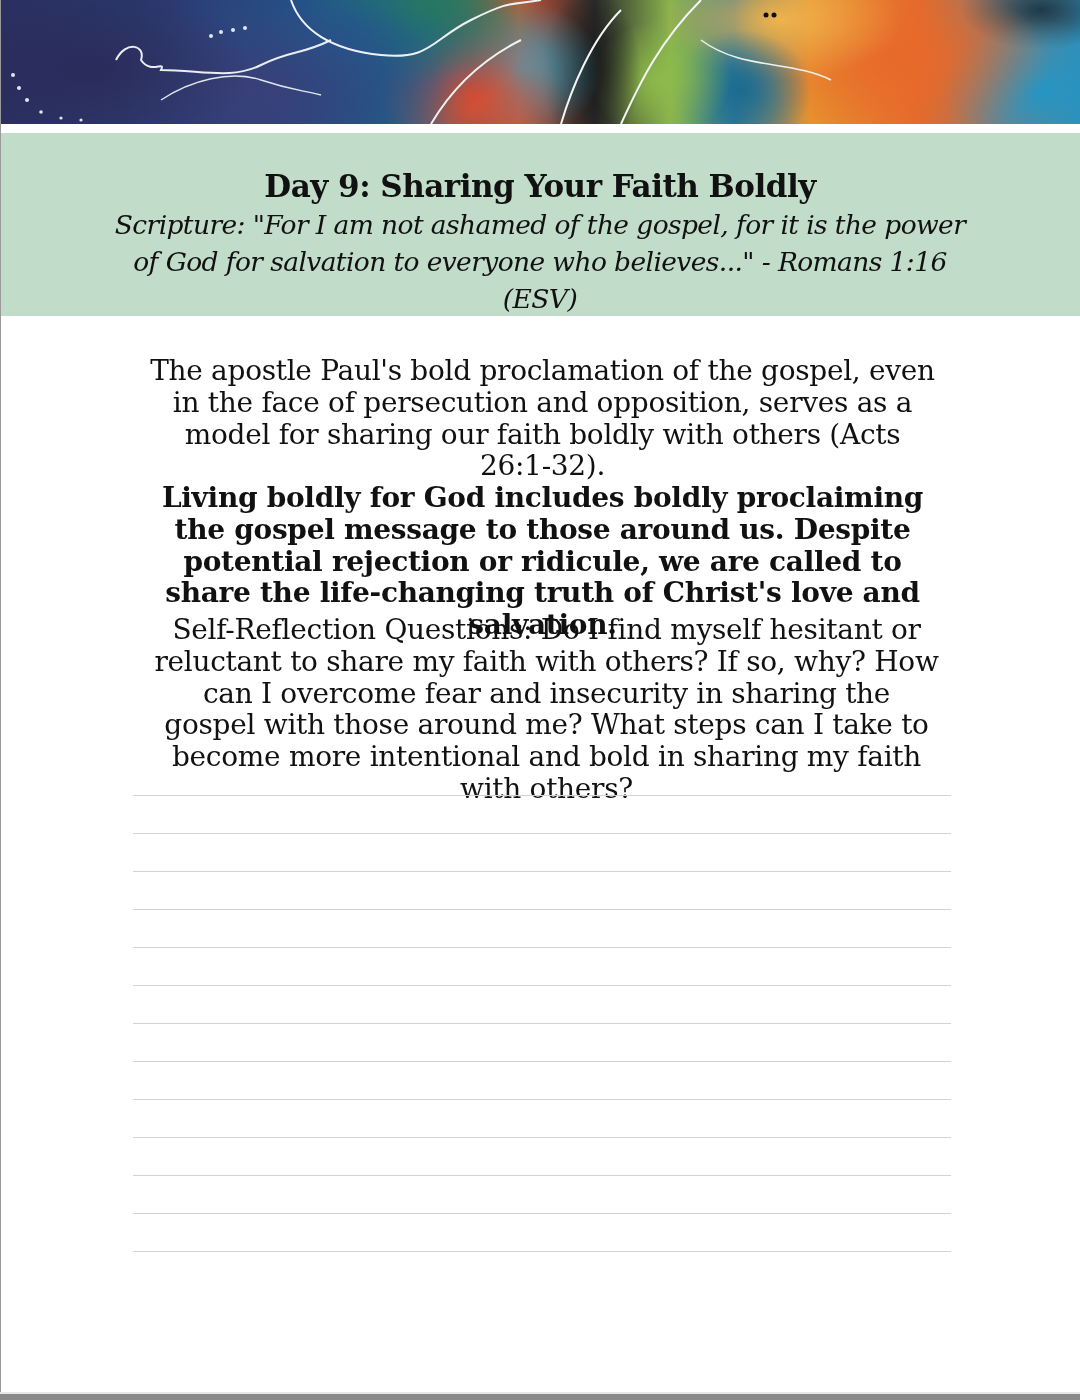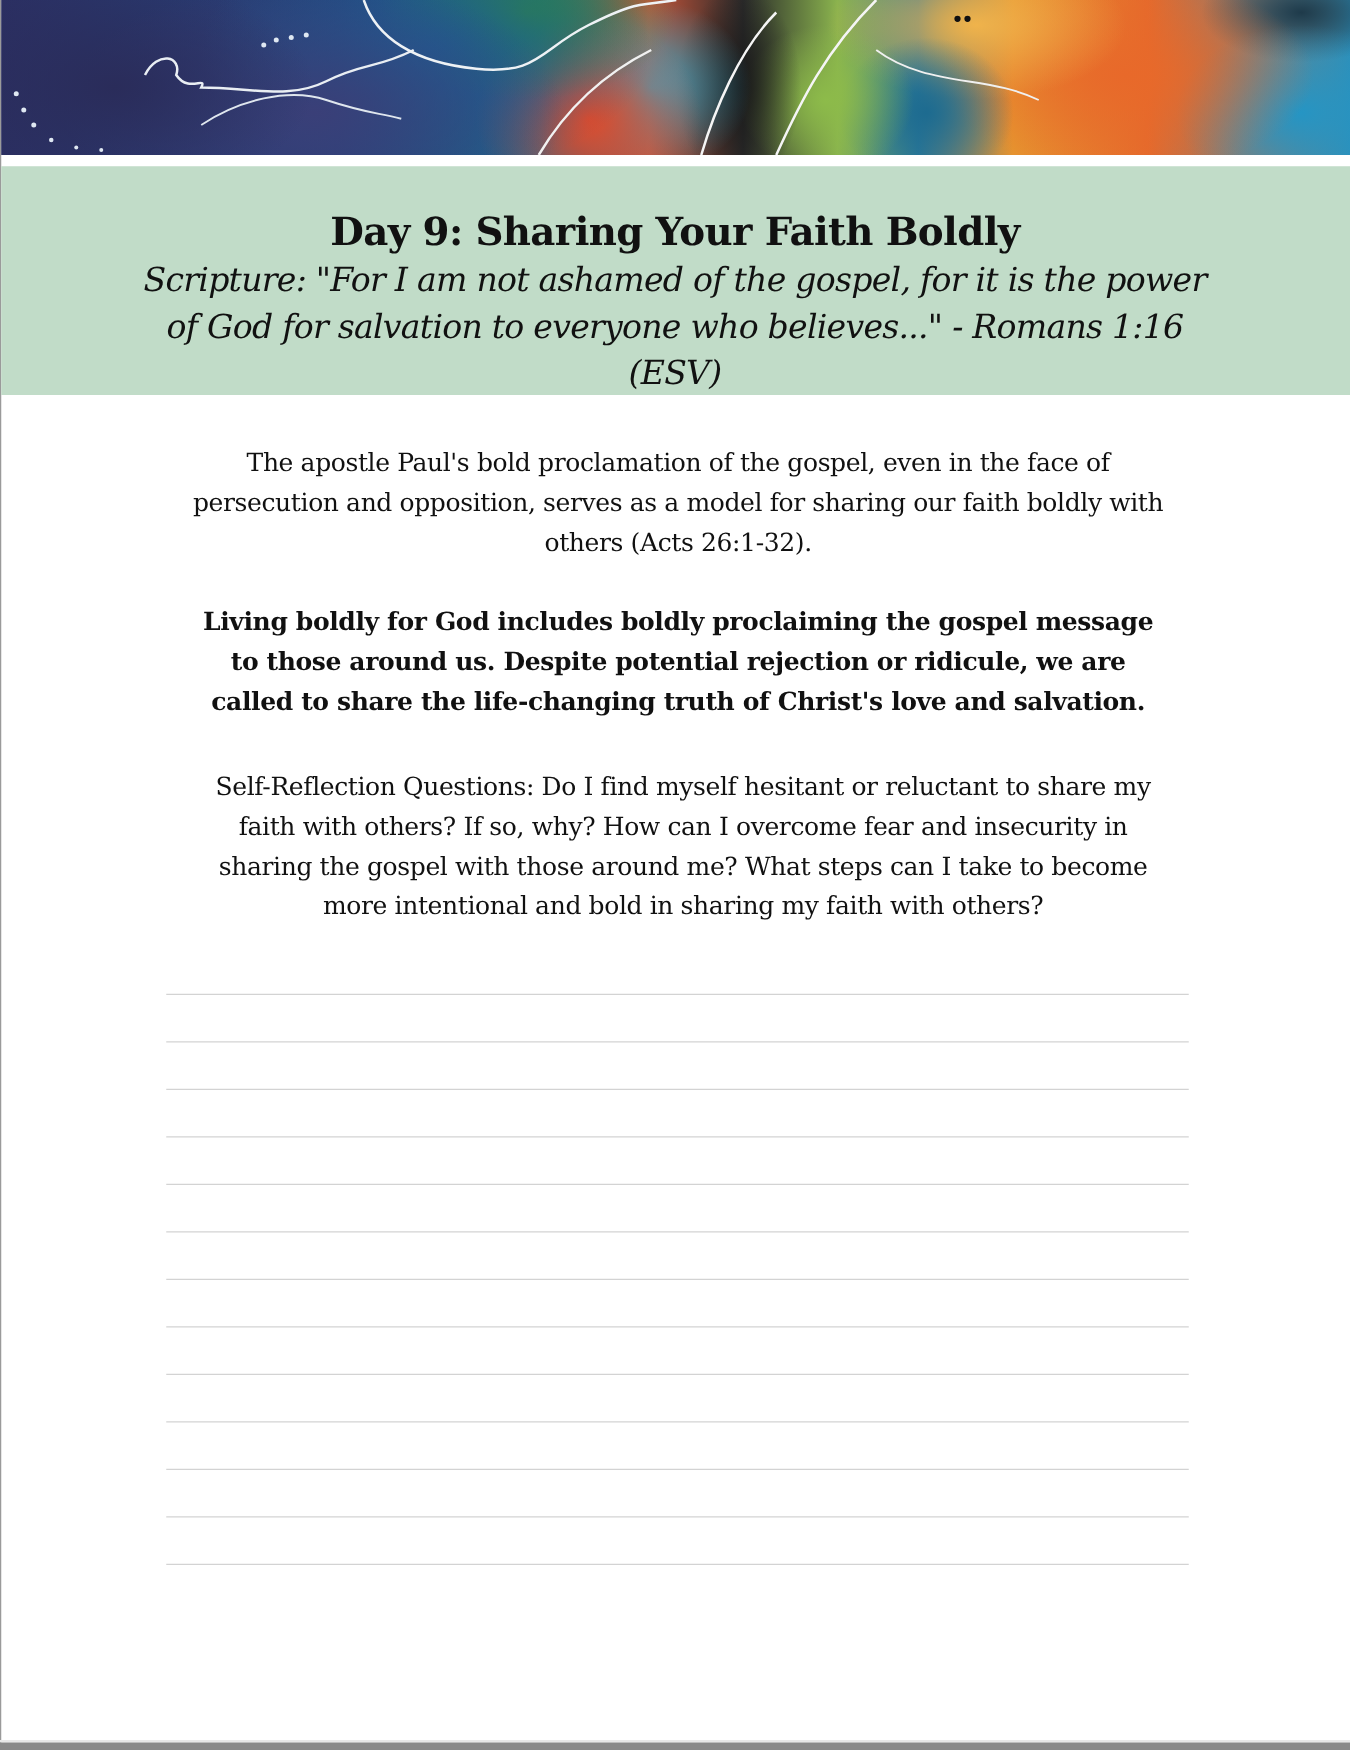--- a/index.html
+++ b/index.html
@@ -44,21 +44,21 @@
       letter-spacing: -0.5px;
     }
     .scripture {
       position: absolute; left: 110px; width: 860px; top: 206px;
       text-align: center; font-style: italic; font-size: 26.5px; line-height: 37px;
       letter-spacing: -0.6px;
     }
 
     .body-para {
       position: absolute; left: 150px; width: 785px;
-      text-align: center; font-size: 20px; line-height: 31.8px; letter-spacing: -0.3px;
+      text-align: center; font-size: 28px; line-height: 31.8px; letter-spacing: -0.3px;
     }
     .p1 { top: 355px; }
     .p2 { top: 482px; }
     .p3 { top: 610px; }
 
     .lines { position: absolute; left: 133px; width: 818px; top: 795px; }
     .write-line {
       height: 38px; box-sizing: border-box;
       border-top: 1.5px solid #d3d3d3;
     }

